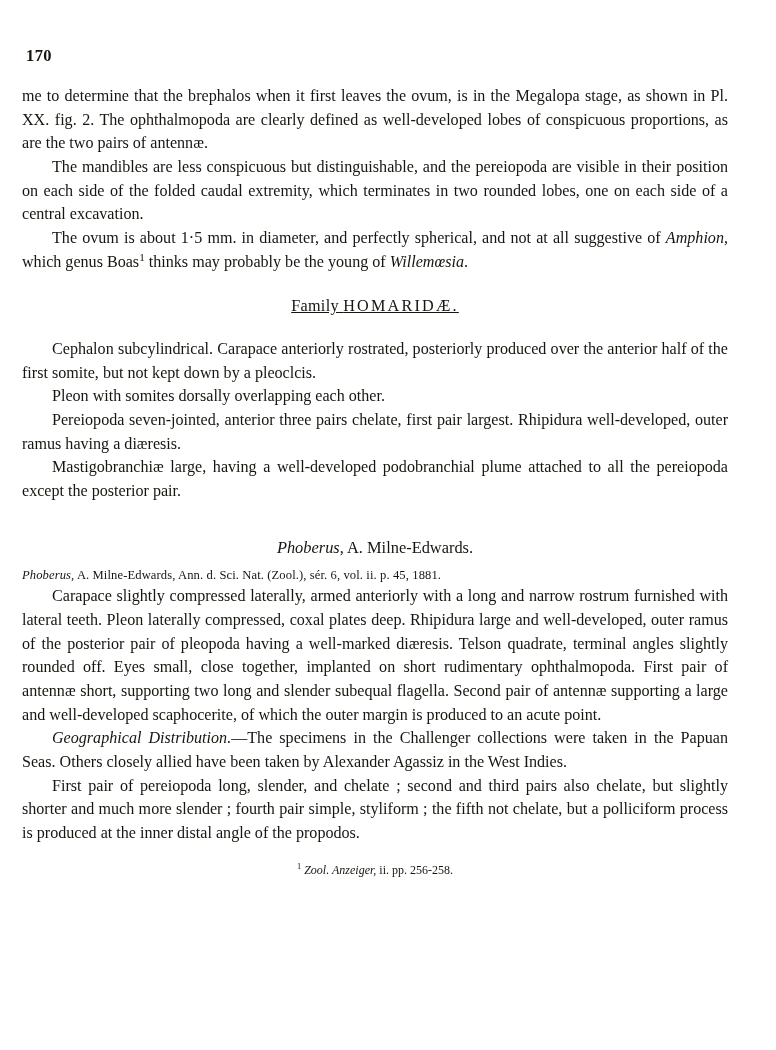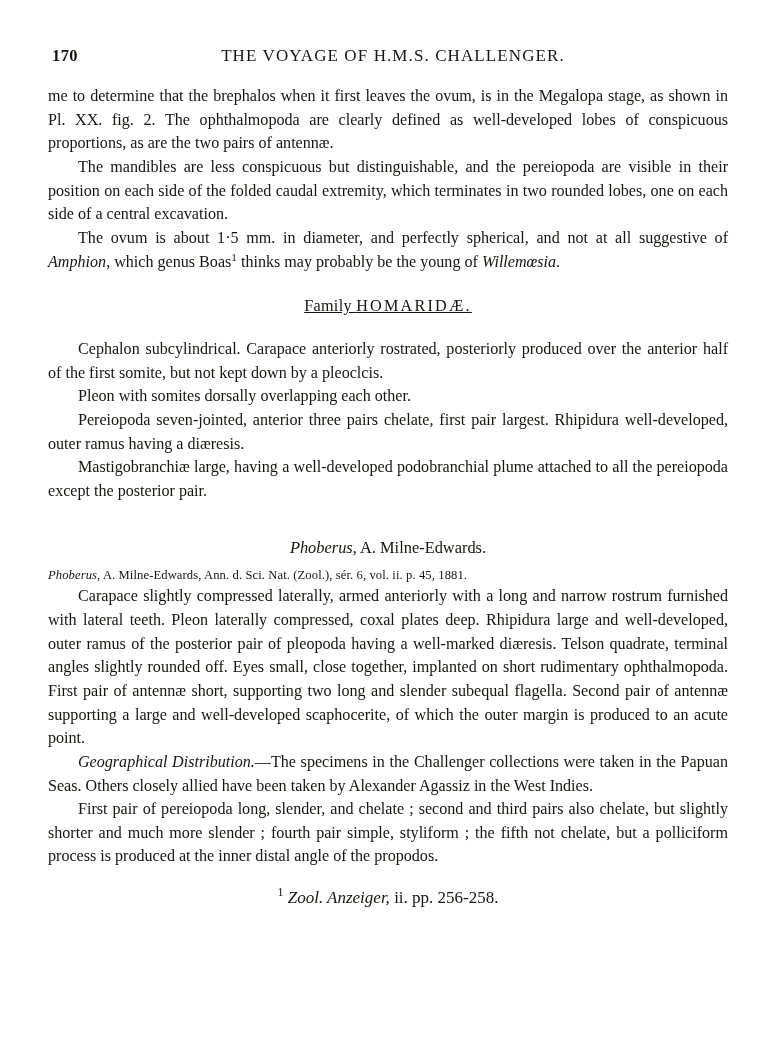--- a/index.html
+++ b/index.html
@@ -12,21 +12,21 @@
     background: #ffffff;
     font-family: "Liberation Serif", serif;
     color: #18150f;
     overflow: hidden;
   }
   .page {
     position: relative;
     width: 776px;
     height: 736px;
     box-sizing: border-box;
-    padding: 40px 46px 20px 46px;
+    padding: 40px 46px 20px 20px;
   }
   .header {
     position: relative;
     height: 34px;
     margin-bottom: 10px;
   }
   .folio {
     position: absolute;
     left: 6px;
     top: 6px;
@@ -86,33 +86,32 @@
     font-style: italic;
   }
   .it { font-style: italic; }
   sup {
     font-size: 70%;
     vertical-align: super;
     line-height: 0;
   }
   .footnote {
     text-align: center;
-    font-size: 17px;
+    font-size: 12px;
     margin-top: 18px;
   }
   .footnote .it { font-style: italic; }
 </style>
 </head>
 <body>
 
 <div class="page">
 
   <div class="header">
     <div class="folio">170</div>
-    <div class="running-head">THE VOYAGE OF H.M.S. CHALLENGER.</div>
   </div>
 
   <div class="body">
 
     <p class="noindent">me to determine that the brephalos when it first leaves the ovum, is in the Megalopa stage, as shown in Pl. XX. fig. 2. The ophthalmopoda are clearly defined as well-developed lobes of conspicuous proportions, as are the two pairs of antennæ.</p>
 
     <p class="indent">The mandibles are less conspicuous but distinguishable, and the pereiopoda are visible in their position on each side of the folded caudal extremity, which terminates in two rounded lobes, one on each side of a central excavation.</p>
 
     <p class="indent"><span>The ovum is about 1·5 mm. in diameter, and perfectly spherical, and not at all suggestive of </span><span class="it">Amphion</span><span>, which genus Boas</span><sup>1</sup><span> thinks may probably be the young of </span><span class="it">Willemœsia</span><span>.</span></p>
 

